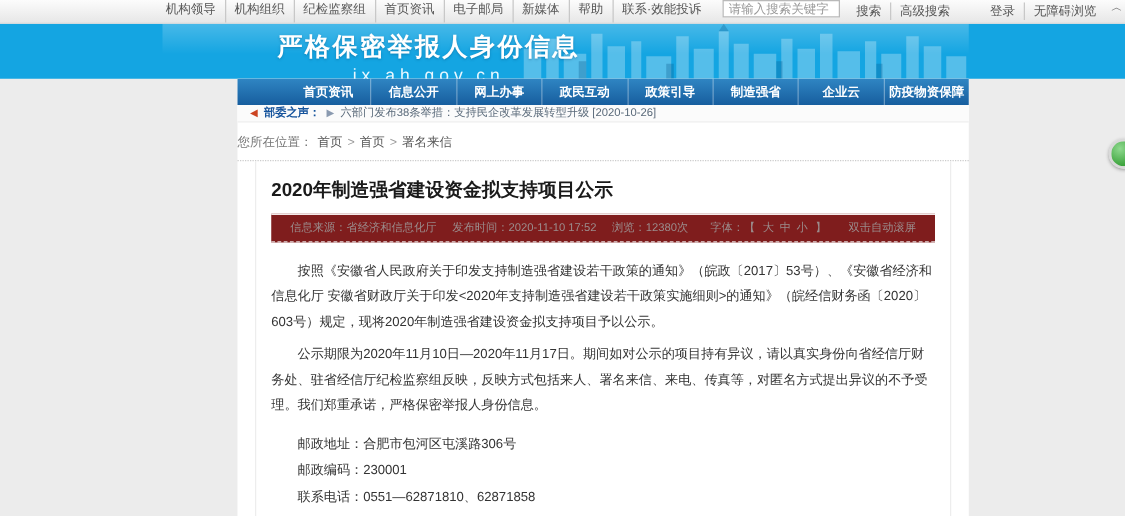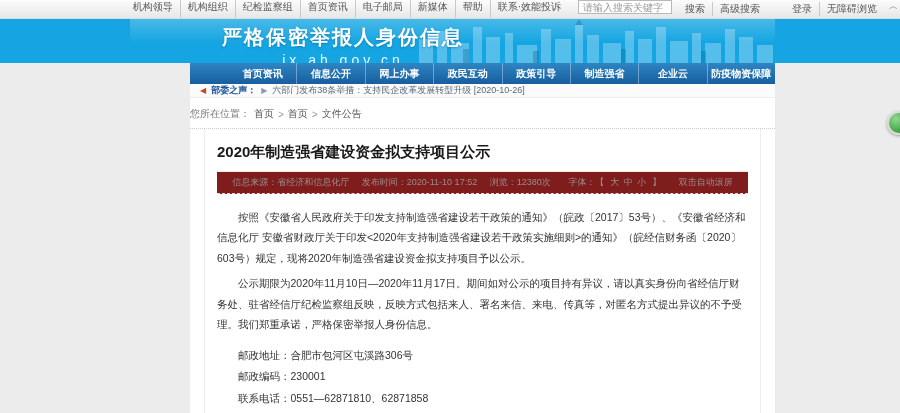--- a/index.html
+++ b/index.html
@@ -206,21 +206,21 @@
     <span class="arrow-r">▶</span>
     <span class="ticker-link">六部门发布38条举措：支持民企改革发展转型升级 [2020-10-26]</span>
   </div>
 
   <div class="breadcrumb">
     <span>您所在位置：</span>
     <span class="crumb">首页</span>
     <span class="crumb-sep">&gt;</span>
     <span class="crumb">首页</span>
     <span class="crumb-sep">&gt;</span>
-    <span class="crumb">文件公告</span>
+    <span class="crumb">署名来信</span>
   </div>
 
   <div class="article">
     <div class="article-title">2020年制造强省建设资金拟支持项目公示</div>
 
     <div class="meta">
       <span>信息来源：省经济和信息化厅</span>
       <span>发布时间：2020-11-10 17:52</span>
       <span>浏览：12380次</span>
       <span><span>字体：【</span><span class="fs">大</span> <span class="fs">中</span> <span class="fs">小</span><span>】</span></span>

